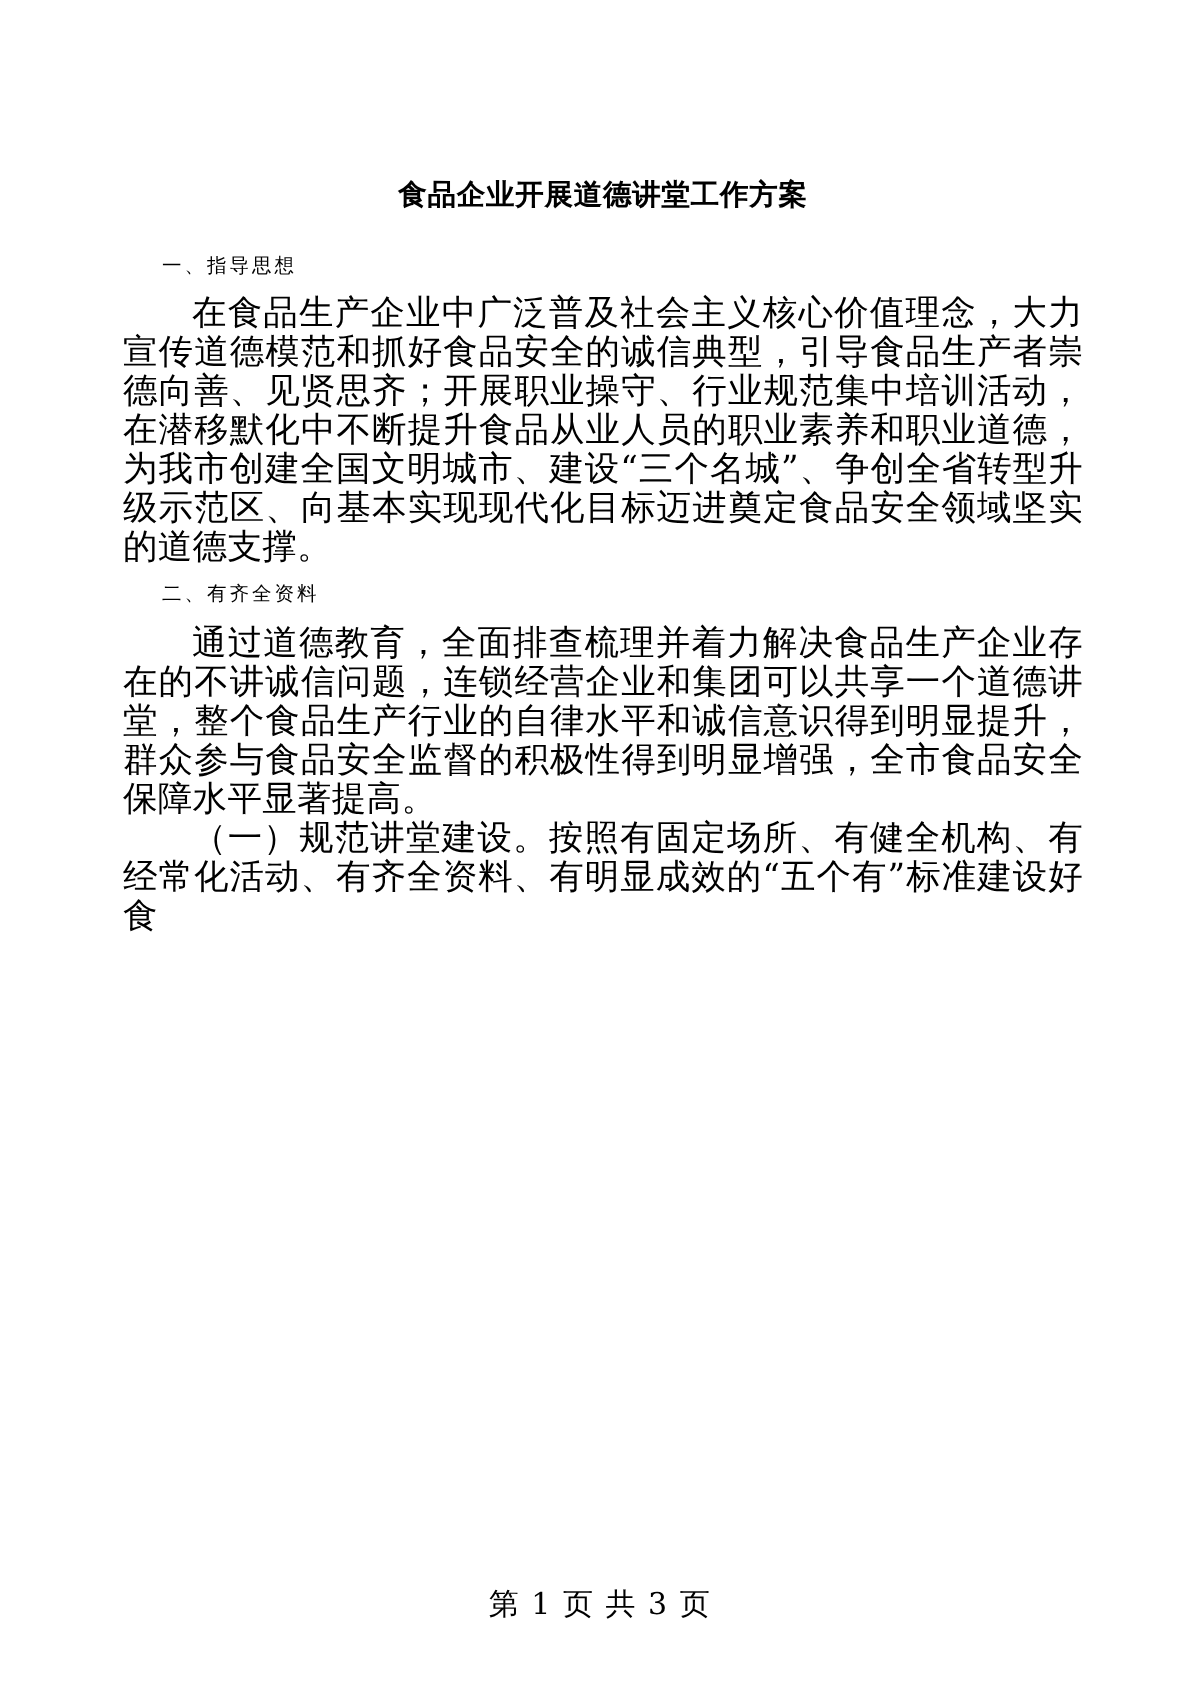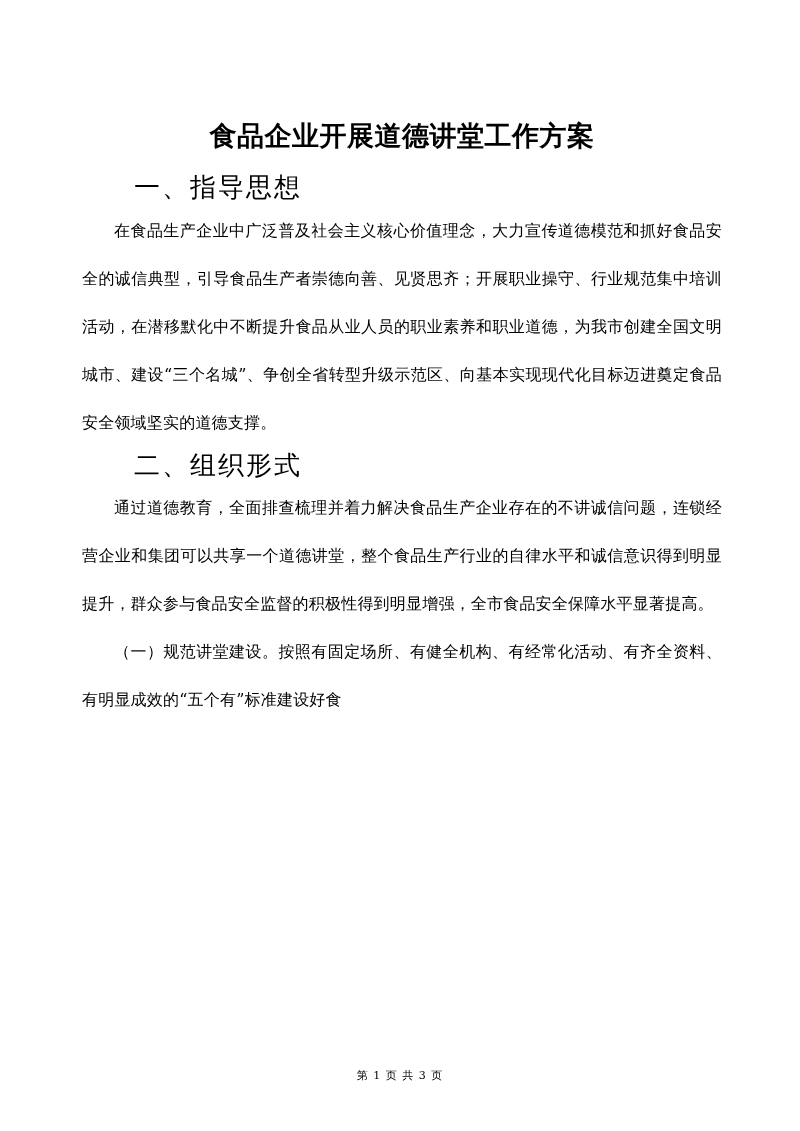--- a/index.html
+++ b/index.html
@@ -18,64 +18,64 @@
   .page {
     width: 800px;
     height: 1131px;
     box-sizing: border-box;
     padding: 118px 78px 0 82px;
     position: relative;
   }
   .doc-title {
     font-family: "DejaVu Sans", "Liberation Sans", sans-serif;
     font-weight: bold;
-    font-size: 27px;
+    font-size: 19px;
     text-align: center;
     letter-spacing: 0.5px;
     margin: 0 0 16px 0;
     line-height: 1.3;
   }
   .para {
-    font-size: 16px;
-    line-height: 48px;
+    font-size: 23px;
+    line-height: 26px;
     text-align: justify;
     text-justify: inter-ideograph;
     margin: 0;
     letter-spacing: 0.2px;
   }
   .indent2 {
     text-indent: 2em;
   }
   .heading-line {
-    font-size: 26px;
+    font-size: 13px;
     line-height: 37.5px;
     text-indent: 2em;
     letter-spacing: 2px;
     margin: 0;
   }
   .footer {
     position: absolute;
     left: 0;
     right: 0;
     bottom: 48px;
     text-align: center;
-    font-size: 11px;
+    font-size: 20px;
     letter-spacing: 1px;
     color: #000;
   }
 </style>
 </head>
 <body>
 
 <div class="page">
 
   <h1 class="doc-title">食品企业开展道德讲堂工作方案</h1>
 
   <p class="heading-line">一、指导思想</p>
   <p class="para indent2">在食品生产企业中广泛普及社会主义核心价值理念，大力宣传道德模范和抓好食品安全的诚信典型，引导食品生产者崇德向善、见贤思齐；开展职业操守、行业规范集中培训活动，在潜移默化中不断提升食品从业人员的职业素养和职业道德，为我市创建全国文明城市、建设“三个名城”、争创全省转型升级示范区、向基本实现现代化目标迈进奠定食品安全领域坚实的道德支撑。</p>
 
-  <p class="heading-line">二、组织形式</p>
+  <p class="heading-line">二、有齐全资料</p>
   <p class="para indent2">通过道德教育，全面排查梳理并着力解决食品生产企业存在的不讲诚信问题，连锁经营企业和集团可以共享一个道德讲堂，整个食品生产行业的自律水平和诚信意识得到明显提升，群众参与食品安全监督的积极性得到明显增强，全市食品安全保障水平显著提高。</p>
 
   <p class="para indent2">（一）规范讲堂建设。按照有固定场所、有健全机构、有经常化活动、有齐全资料、有明显成效的“五个有”标准建设好食</p>
 
   <div class="footer">第 1 页  共 3 页</div>
 </div>
 
 </body></html>

